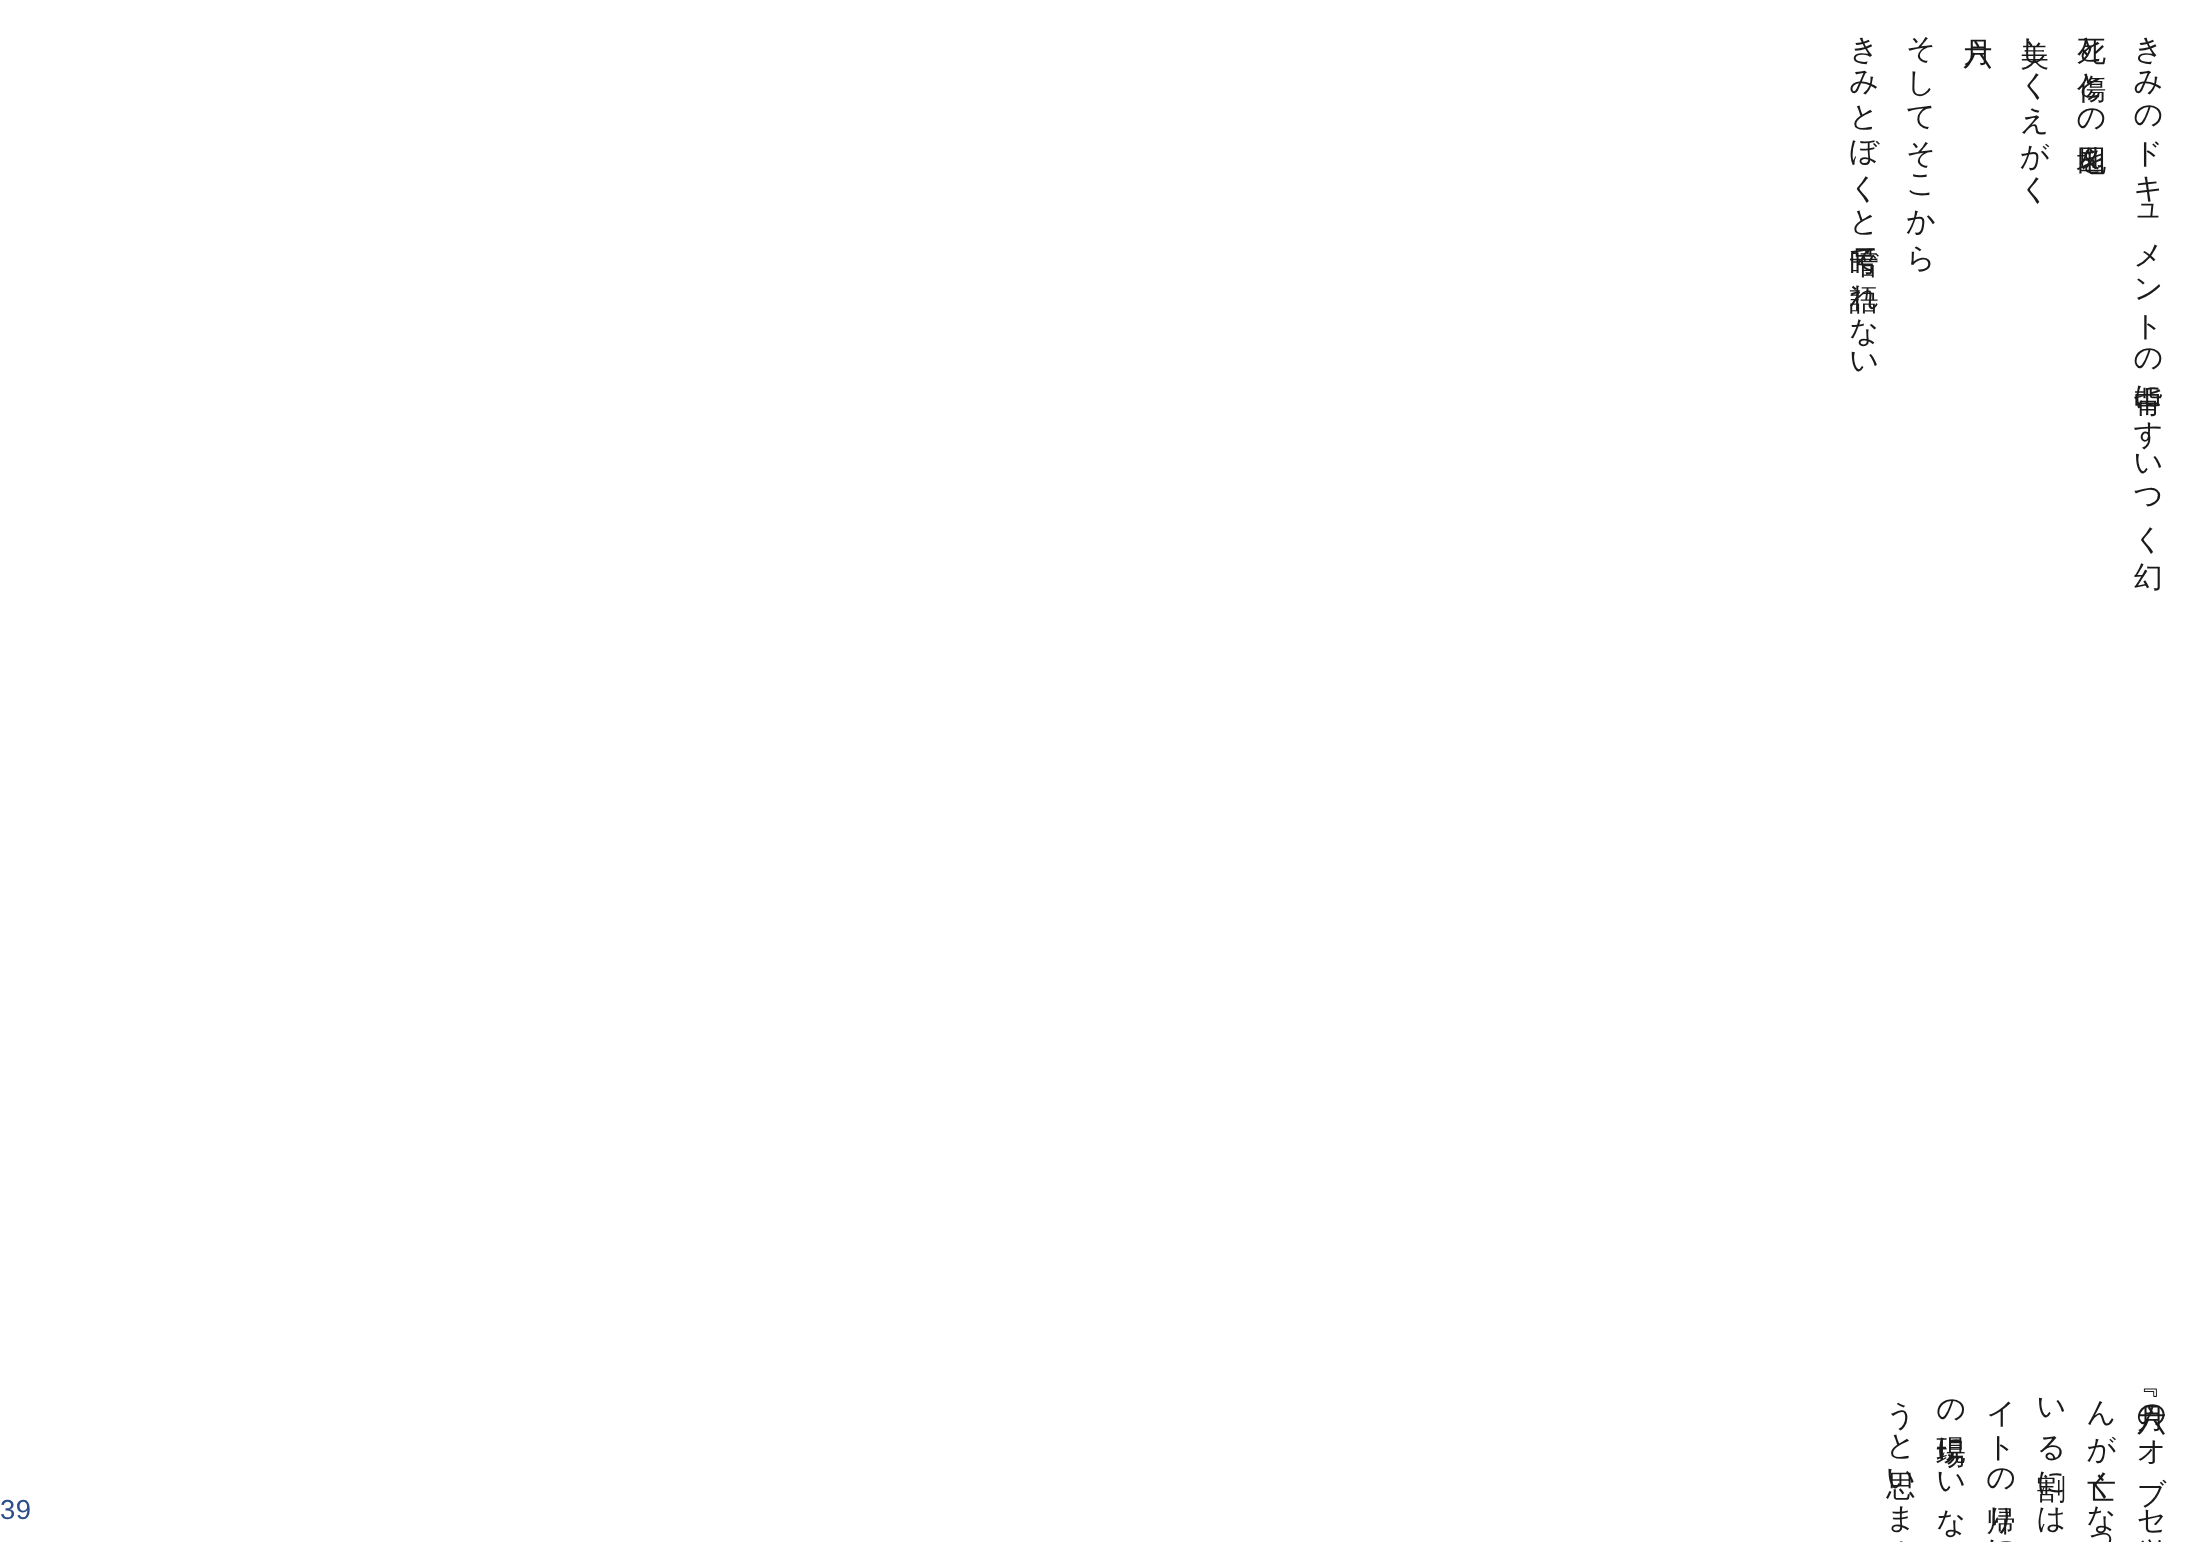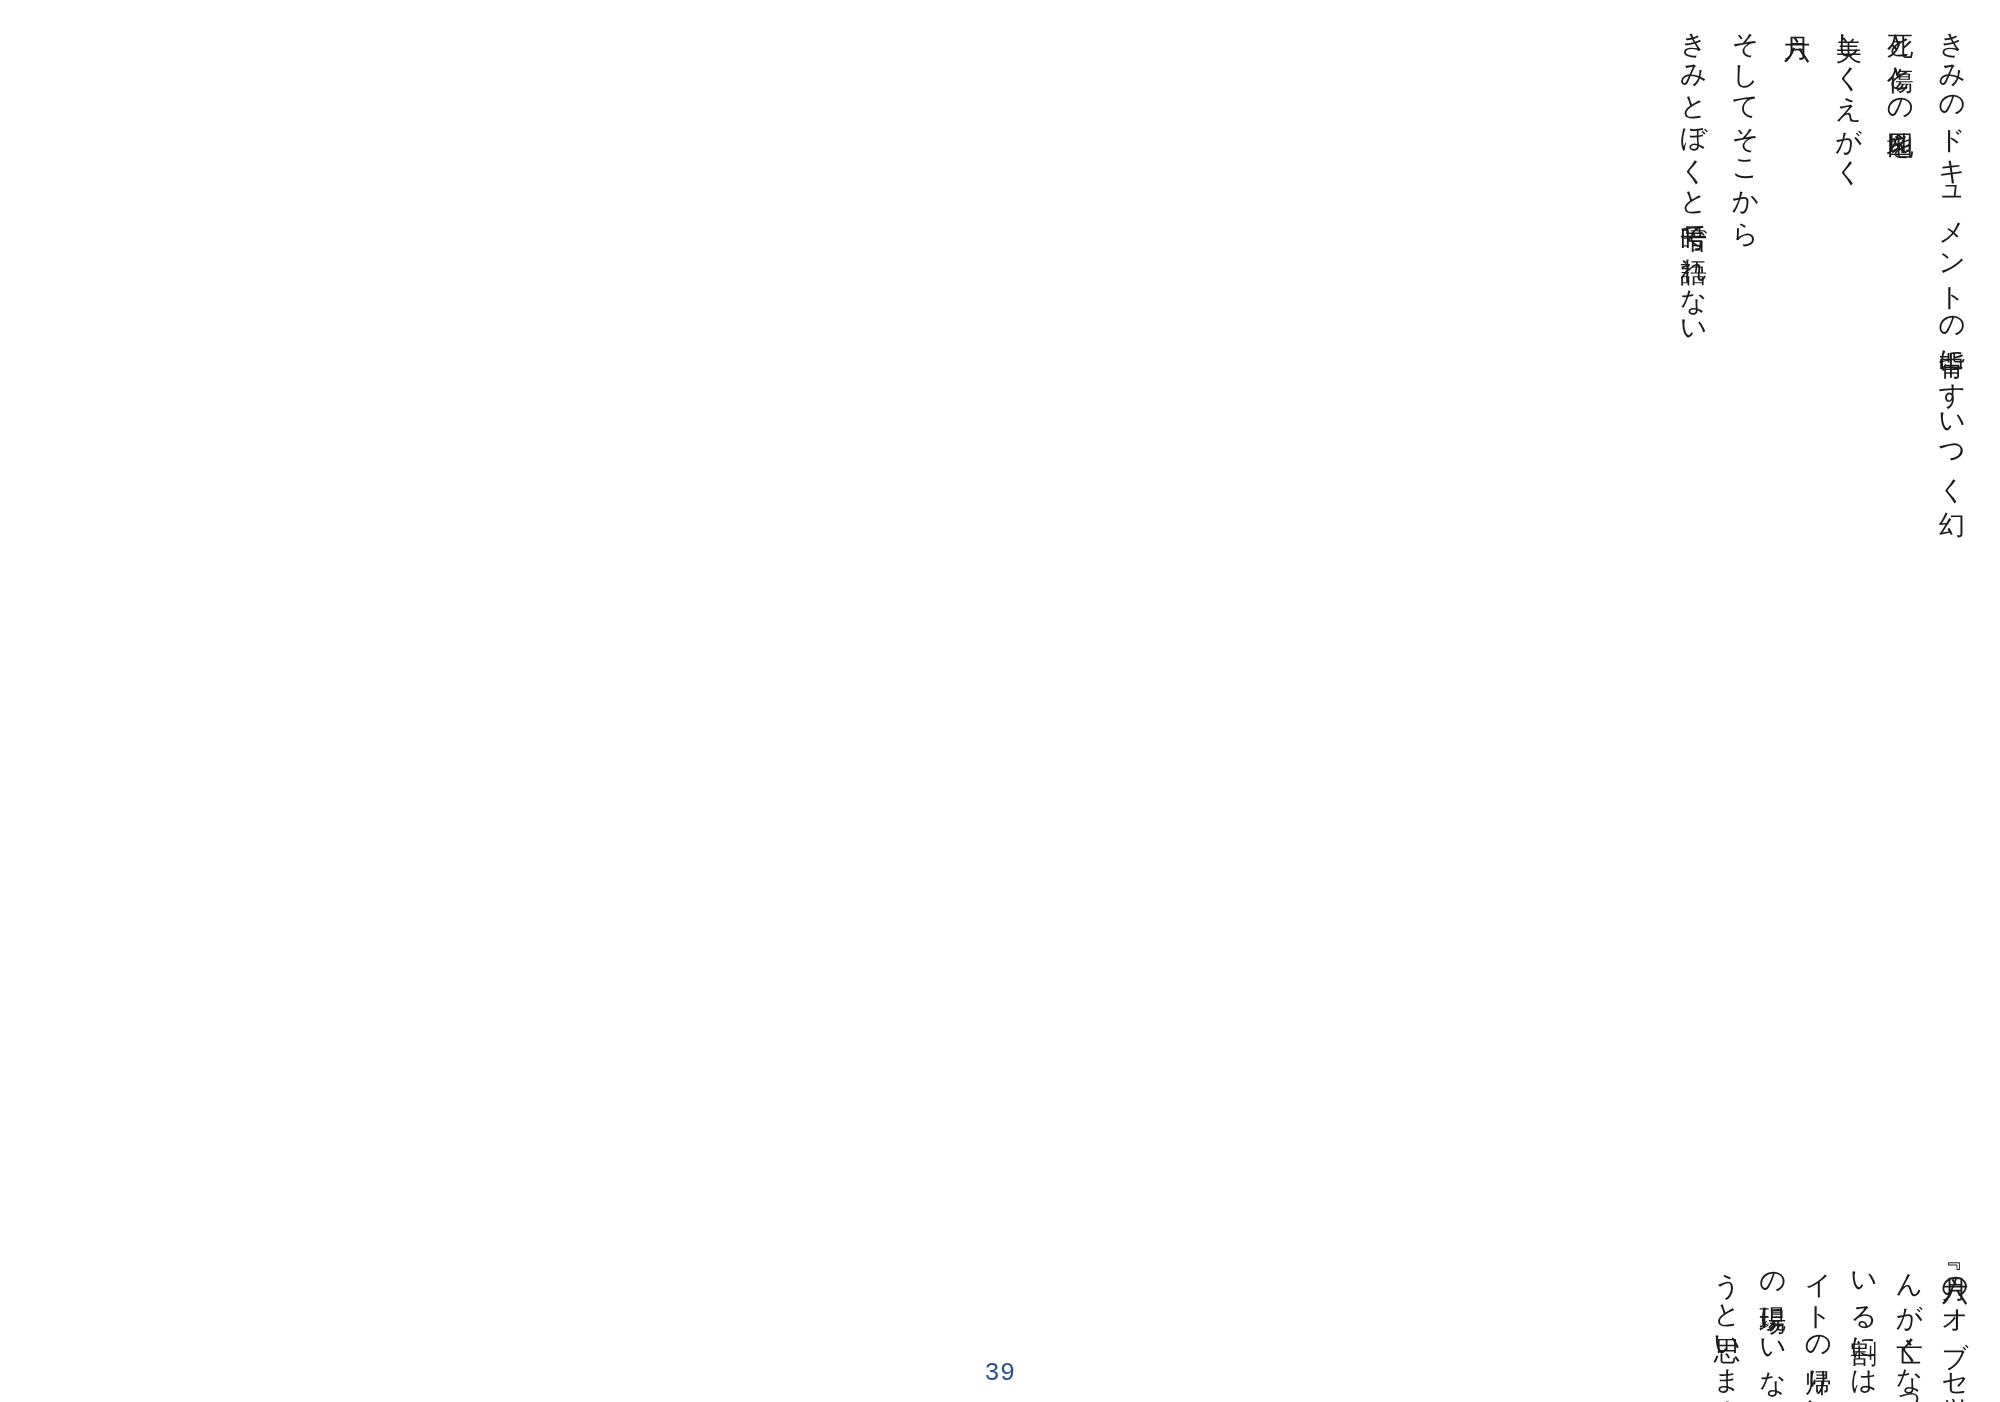--- a/index.html
+++ b/index.html
@@ -69,24 +69,23 @@
   .poem .line {
     display: block;
   }
   .gap-s { width: 14px; }
   .gap-m { width: 30px; }
   .pagenum {
     position: absolute;
     left: 0;
     right: 0;
     bottom: 14px;
-    text-align: center;
     font-size: 25px;
     color: #2c4e8a;
-    font-family: Liberation Mono, monospace;
+    font-family: Liberation Sans, sans-serif;
     letter-spacing: 0.02em;
   }
 </style>
 </head>
 <body>
 
 <div id="page">
 
   <div class="vcontent">
     <div class="flow">

